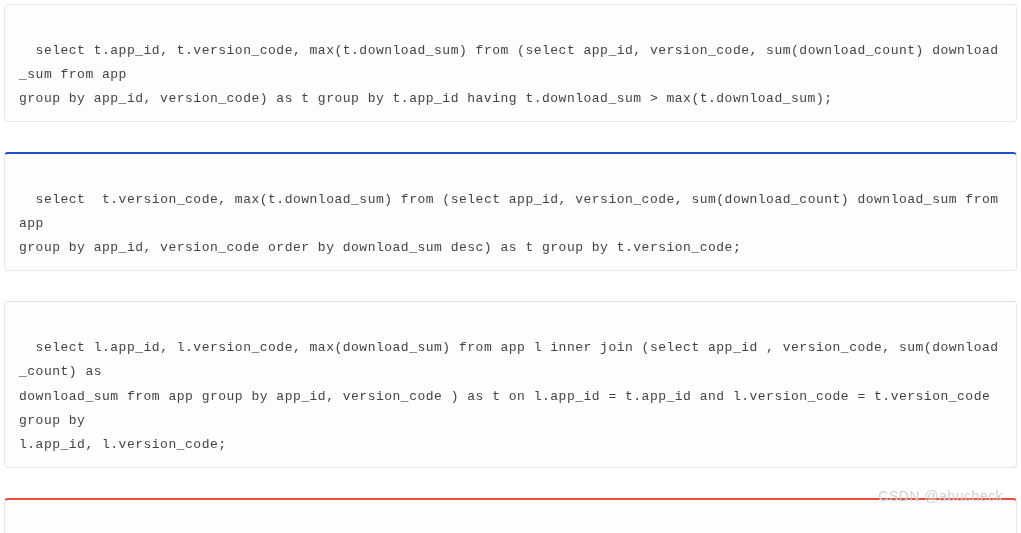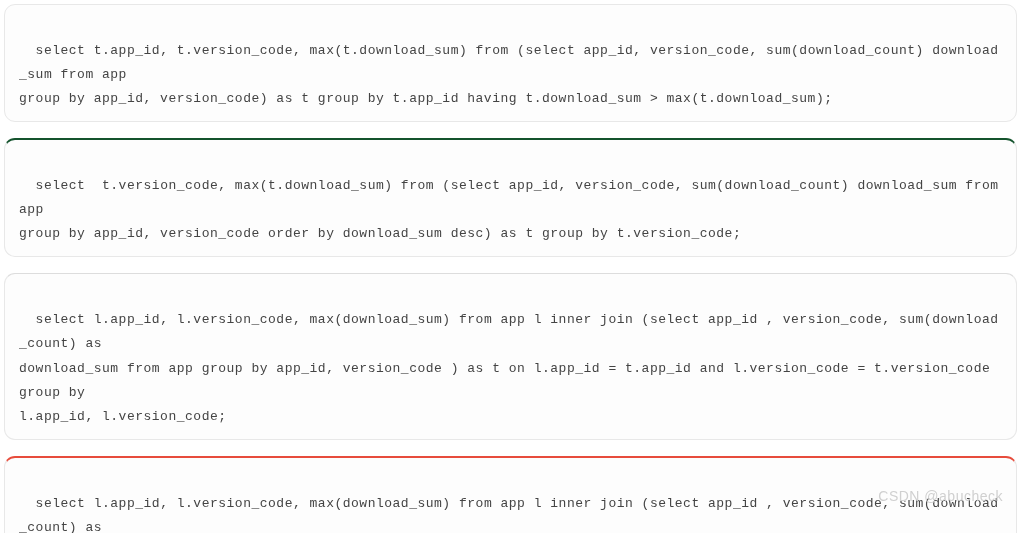--- a/index.html
+++ b/index.html
@@ -9,28 +9,28 @@
     background: #ffffff;
     padding: 4px;
     width: 1021px;
     color: #444;
     line-height: 1.85;
     letter-spacing: 0.5px;
   }
   .code-block {
     background: #fdfdfd;
     border: 1px solid #e8e8e8;
-    border-radius: 11px;
+    border-radius: 4px;
     padding: 10px 14px;
-    margin-bottom: 16px;
+    margin-bottom: 30px;
     white-space: pre-wrap;
     word-break: break-all;
     position: relative;
   }
-  .code-block.teal { border-top: 2px solid #14532d; }
+  .code-block.teal { border-top: 2px solid #1d4ed8; }
   .code-block.gray { border-top: 1px solid #ddd; }
   .code-block.red  { border-top: 2px solid #e74c3c; }
   .watermark {
     position: fixed;
     right: 18px;
     bottom: 23px;
     color: #d0d0d0;
     font-family: Arial, sans-serif;
     font-size: 14px;
     pointer-events: none;

